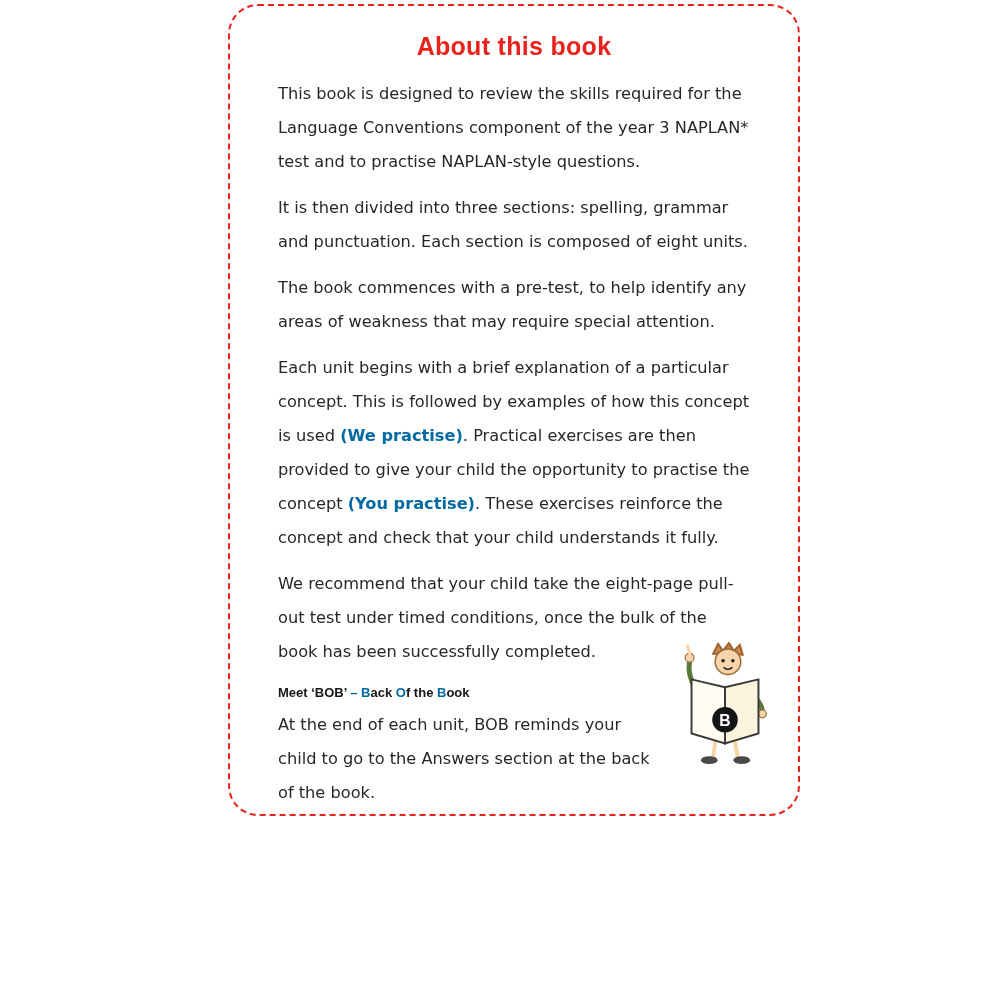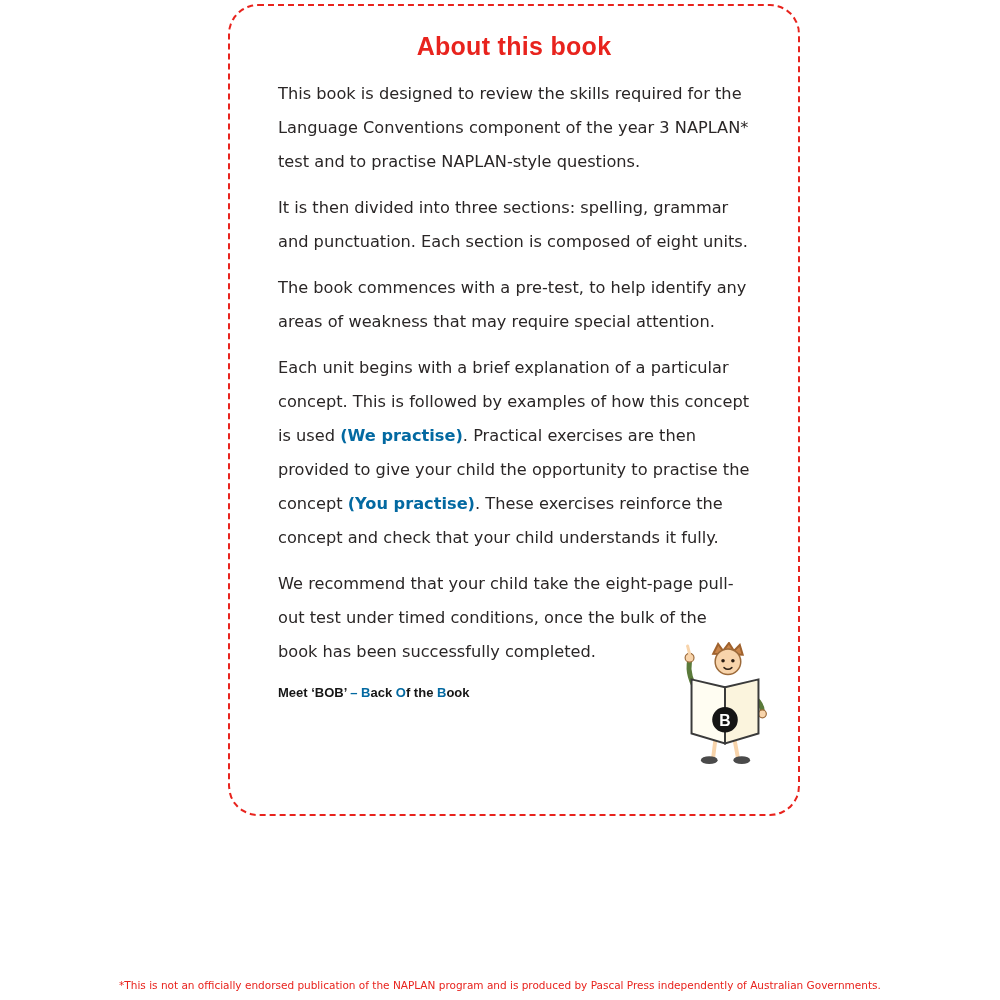--- a/index.html
+++ b/index.html
@@ -59,20 +59,21 @@
 
     <p class="body">The book commences with a pre-test, to help identify any areas of weakness that may require special attention.</p>
 
     <p class="body"><span>Each unit begins with a brief explanation of a particular concept. This is followed by examples of how this concept is used </span><span class="red">(We practise)</span><span>. Practical exercises are then provided to give your child the opportunity to practise the concept </span><span class="red">(You practise)</span><span>. These exercises reinforce the concept and check that your child understands it fully.</span></p>
 
     <p class="body">We recommend that your child take the eight-page pull-out test under timed conditions, once the bulk of the book has been successfully completed.</p>
 
 
     <h2 class="bob-heading"><span>Meet ‘BOB’ </span><span class="red">– </span><span class="red">B</span><span>ack </span><span class="red">O</span><span>f the </span><span class="red">B</span><span>ook</span></h2>
 
+    <p class="body bob-body">At the end of each unit, BOB reminds your child to go to the Answers section at the back of the book.</p>
 
     <svg class="bob" viewBox="0 0 94 128" aria-hidden="true">
 
       <path d="M20 52 C13 42 9 30 11 19" stroke="#5a7a3a" stroke-width="5" fill="none" stroke-linecap="round"></path>
       <circle cx="11" cy="16" r="4.5" fill="#f8d4ab" stroke="#9c6a3a" stroke-width="1.2"></circle>
       <path d="M11 12 L9 4" stroke="#f8d4ab" stroke-width="3" stroke-linecap="round"></path>
 
       <path d="M74 54 C81 59 85 65 85 71" stroke="#5a7a3a" stroke-width="5" fill="none" stroke-linecap="round"></path>
       <circle cx="85" cy="73" r="4" fill="#f8d4ab" stroke="#9c6a3a" stroke-width="1.2"></circle>
 
@@ -90,15 +91,14 @@
 
       <path d="M47 46 L13 38 L13 93 L47 103 Z" fill="#fffdf2" stroke="#3a3a3a" stroke-width="2"></path>
       <path d="M47 46 L81 38 L81 93 L47 103 Z" fill="#fbf4dd" stroke="#3a3a3a" stroke-width="2"></path>
 
       <circle cx="47" cy="79" r="13" fill="#151515"></circle>
       <text x="47" y="85" text-anchor="middle" font-size="16" font-weight="bold" fill="#ffffff">B</text>
     </svg>
 
   </div>
 
-  <div class="footnote">*This is not an officially endorsed publication of the NAPLAN program and is produced by Pascal Press independently of Australian Governments.</div>
 
 </div>
 
 </body></html>

